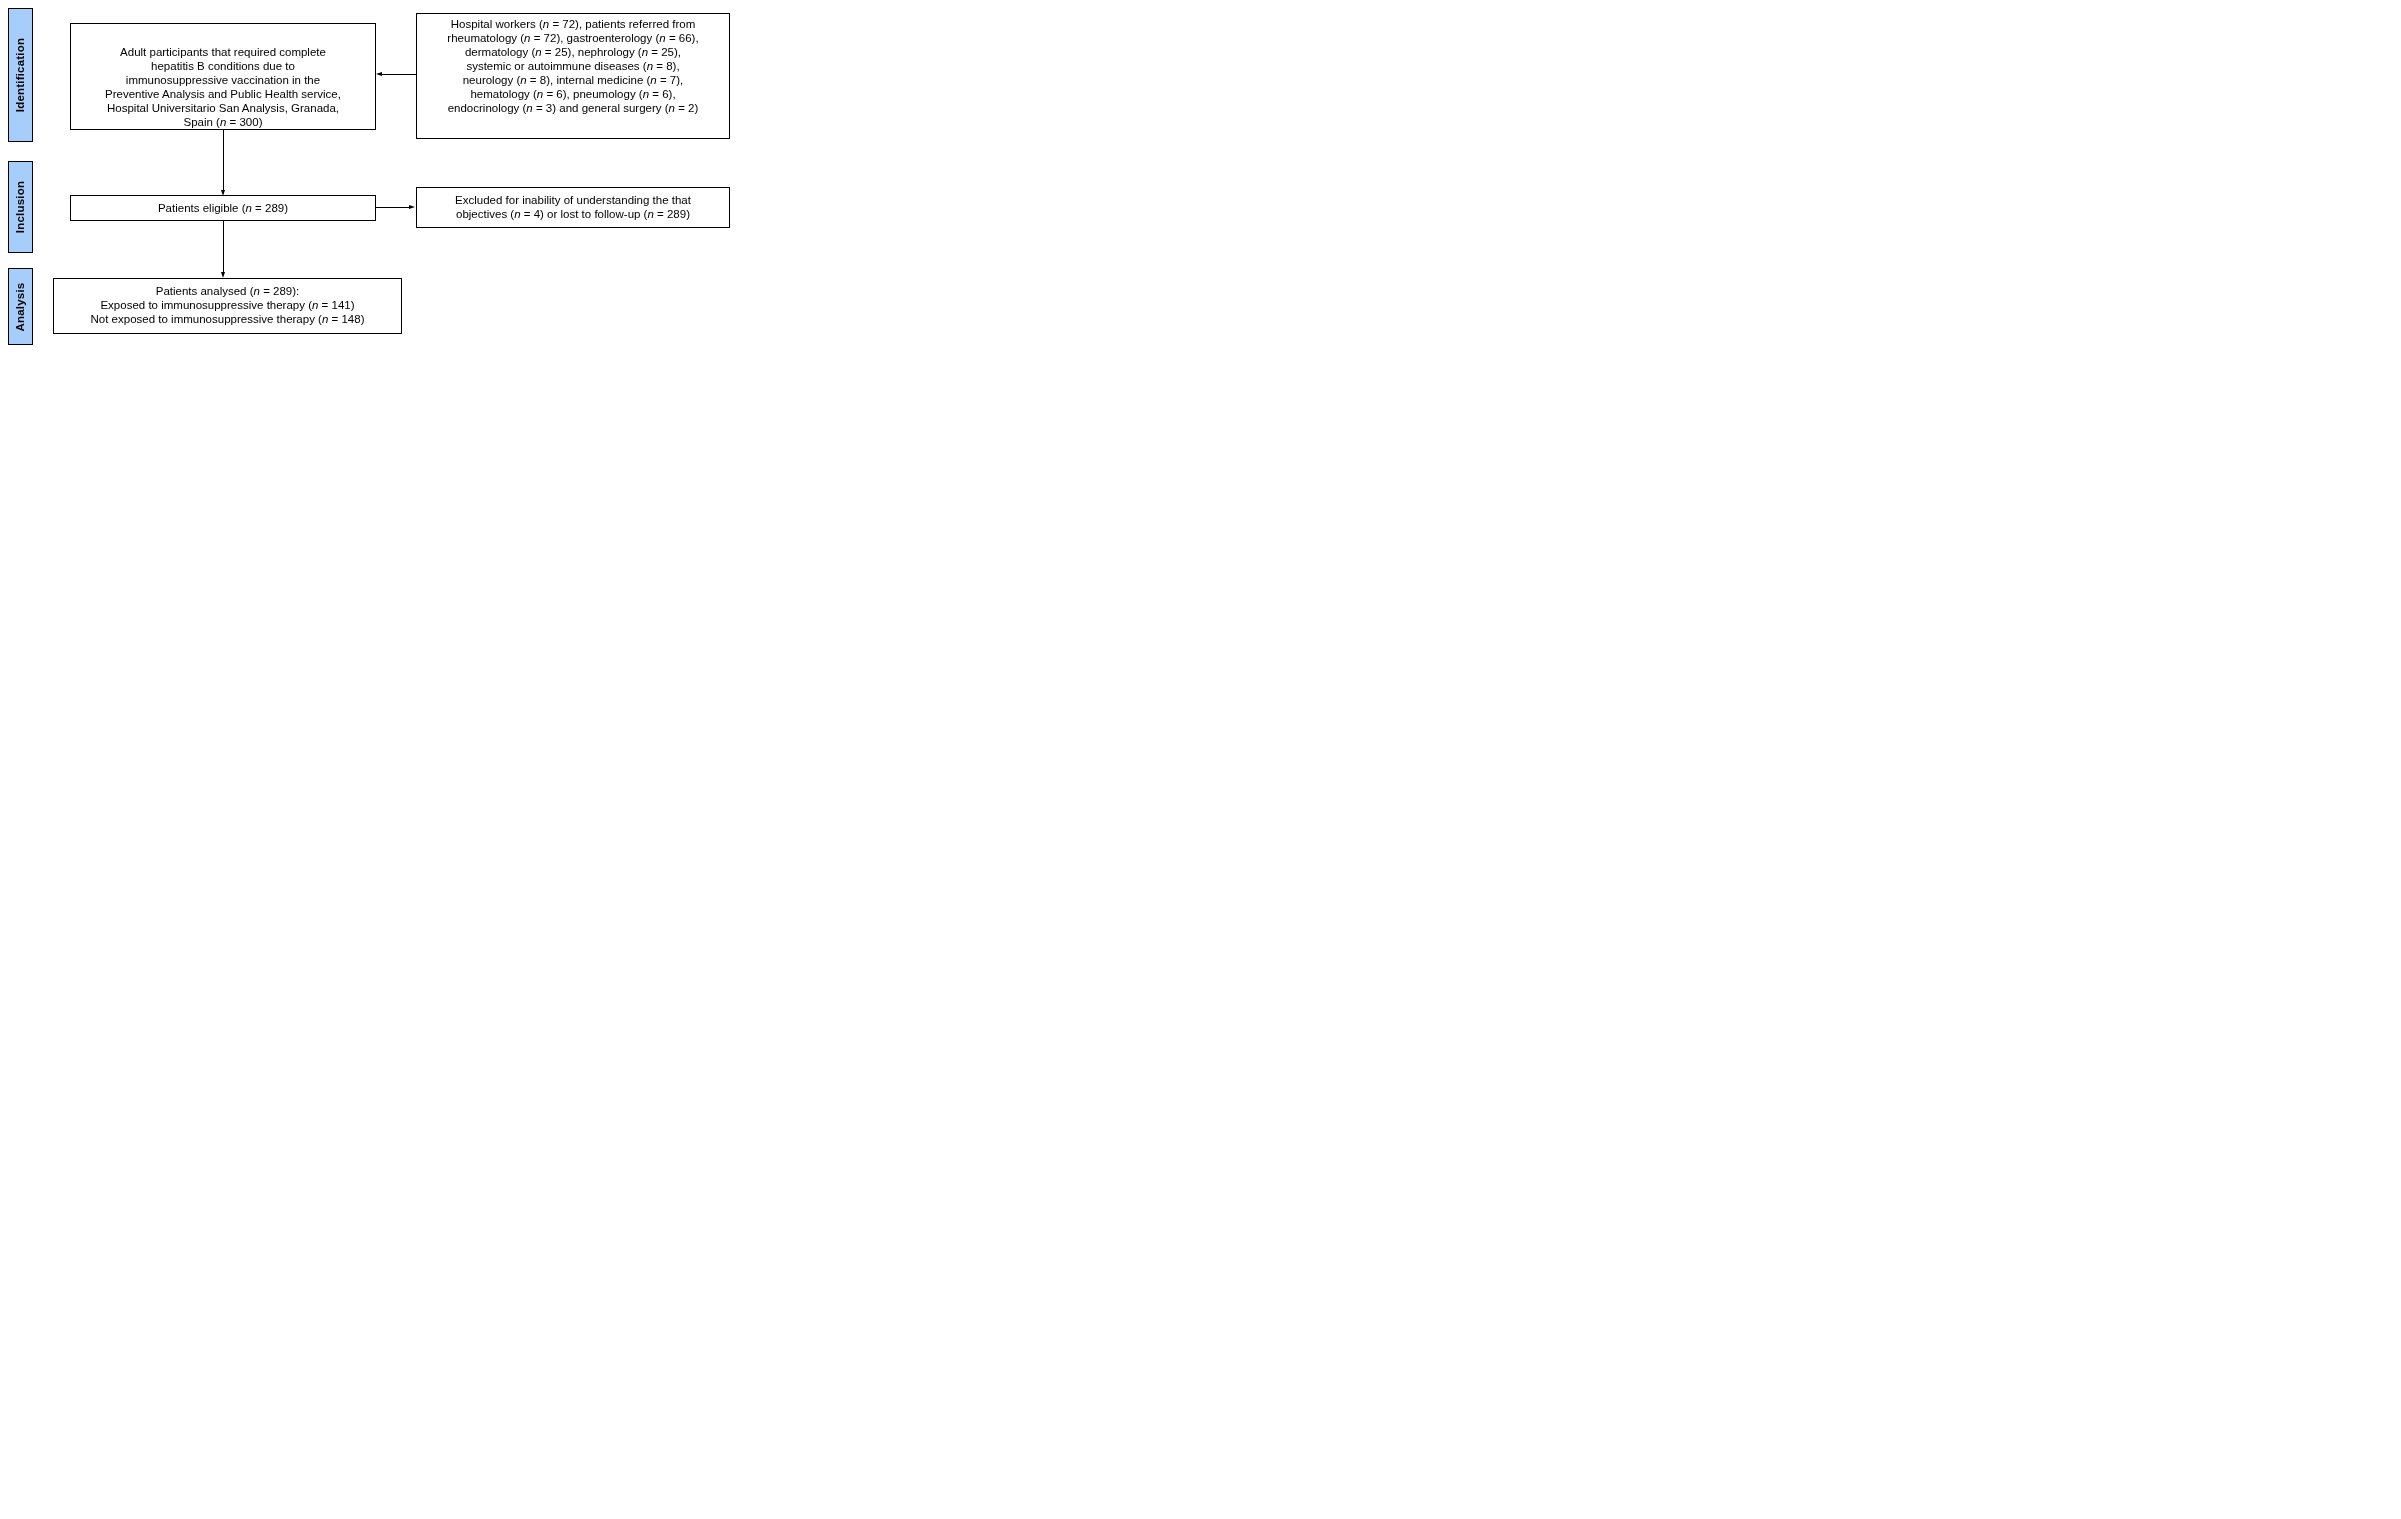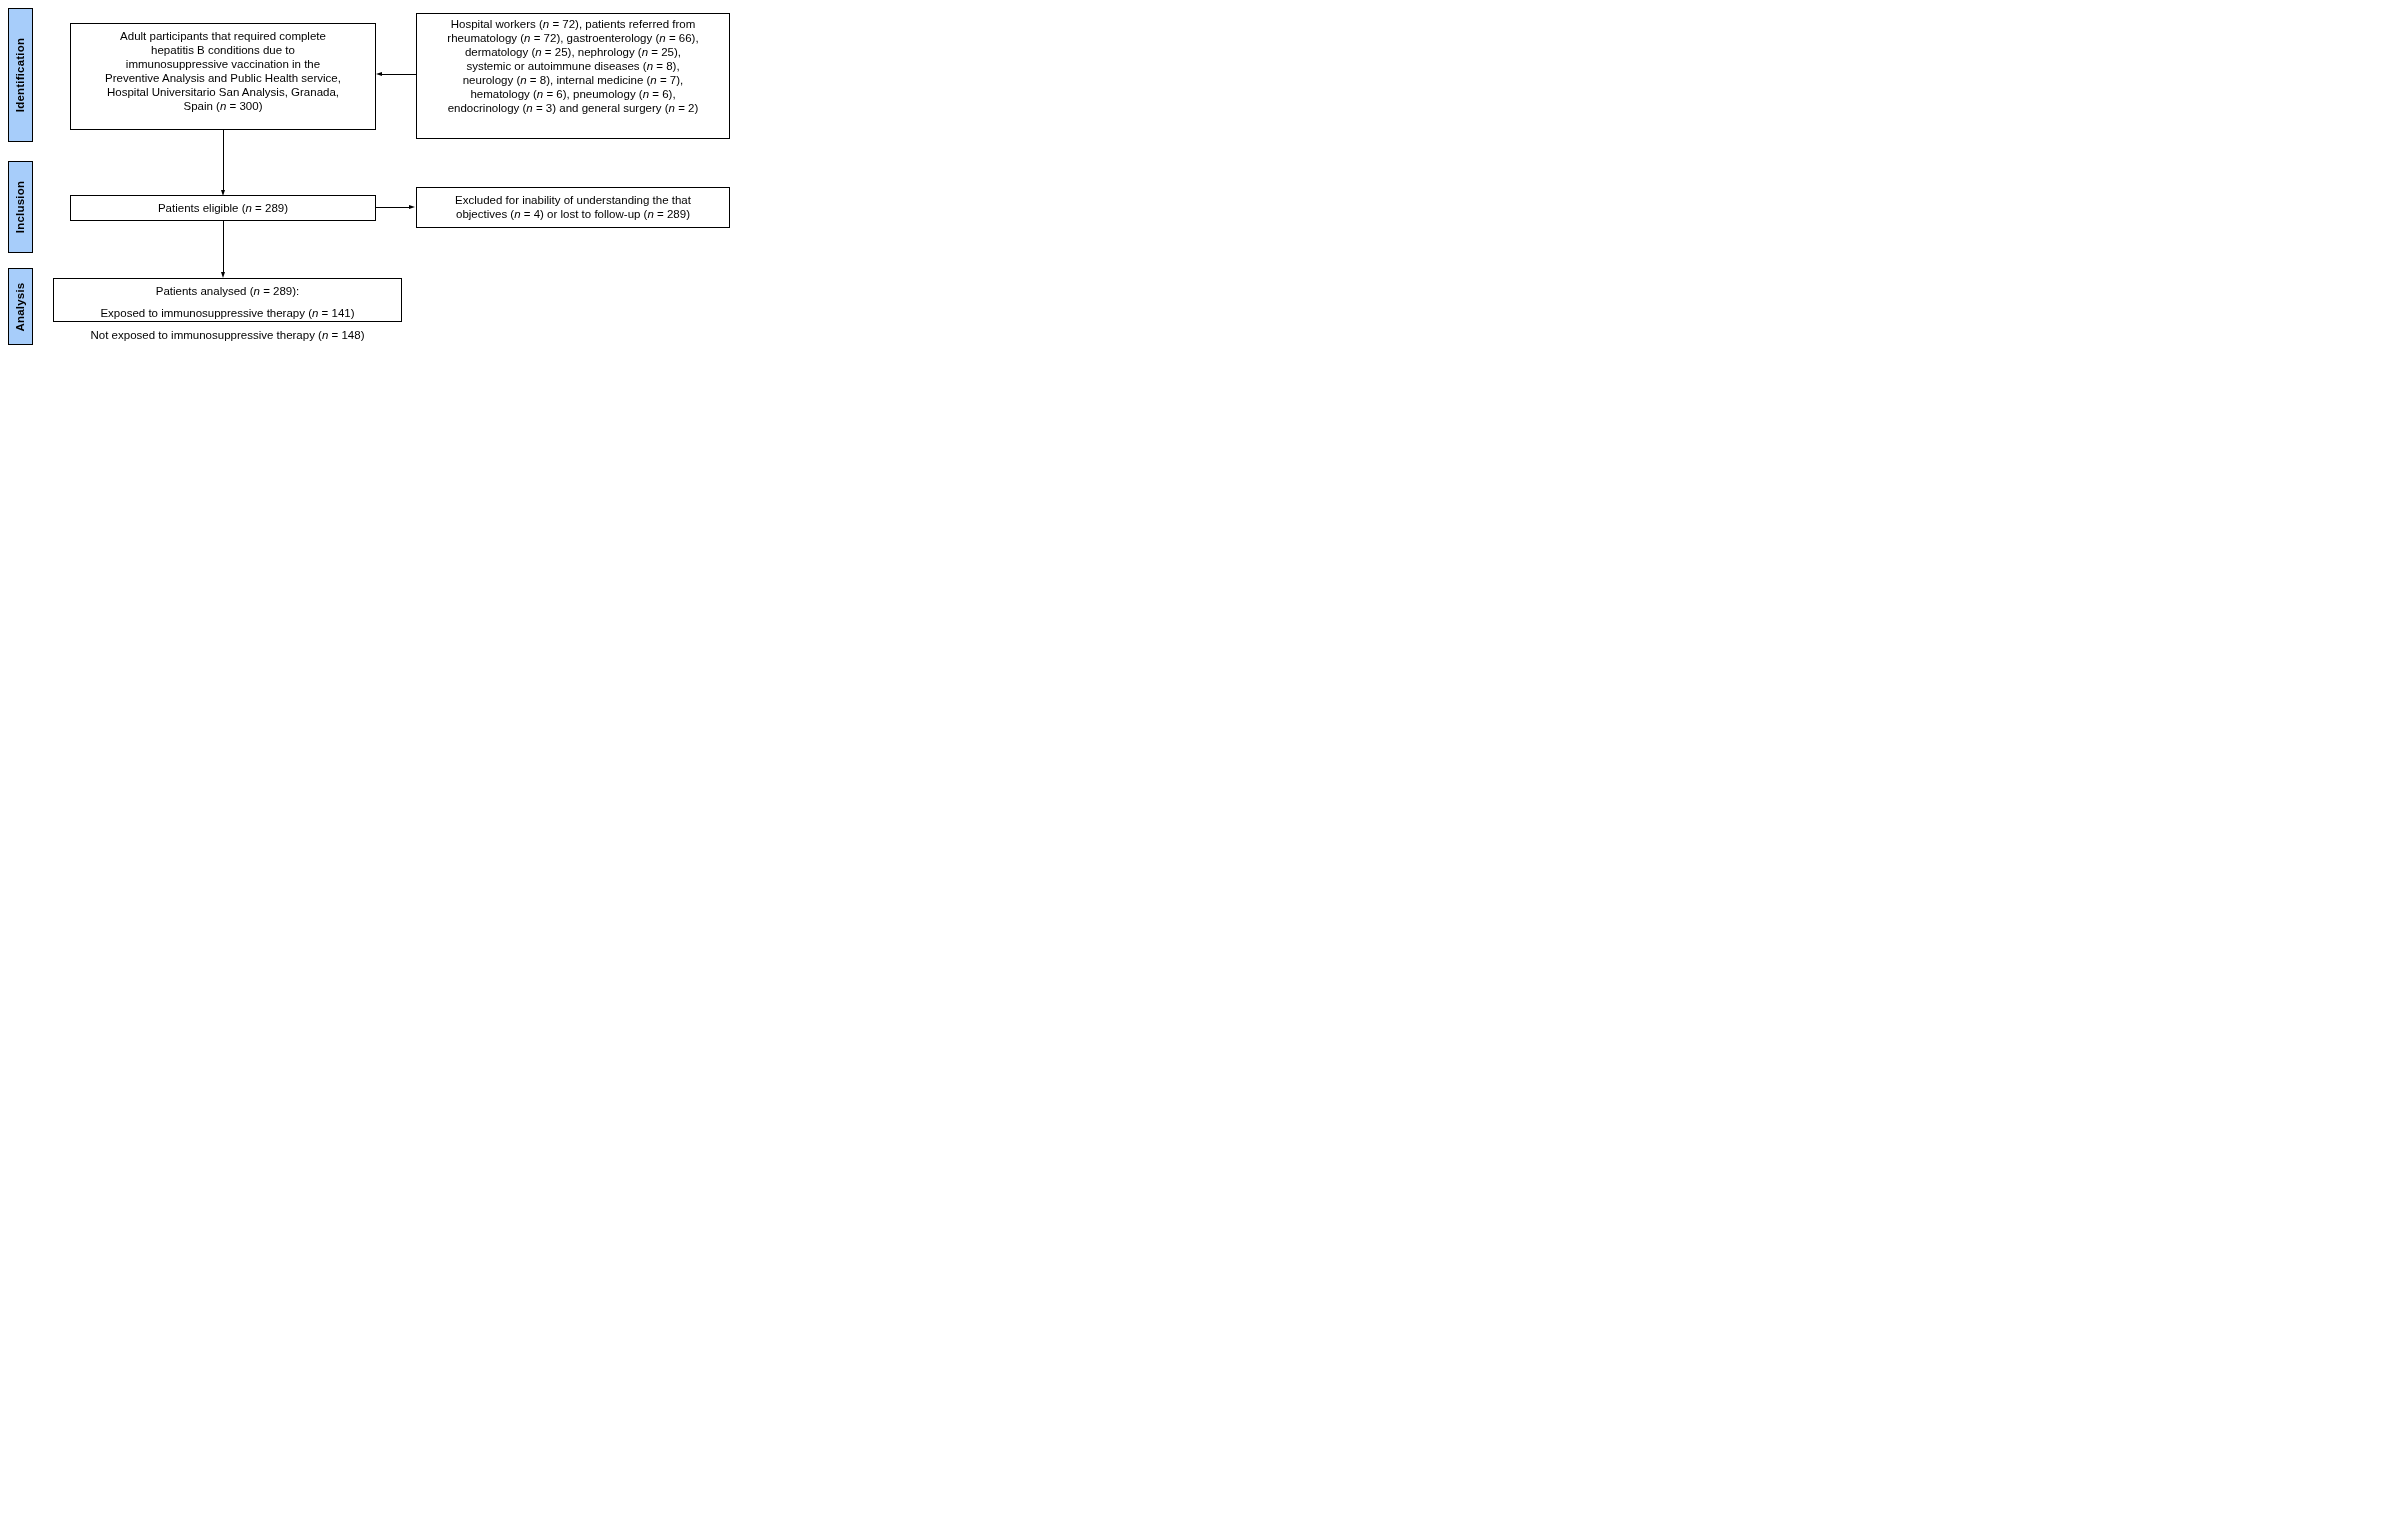--- a/index.html
+++ b/index.html
@@ -44,25 +44,25 @@
     position:absolute;
     background:var(--box-fill);
     border:1px solid var(--box-border);
     box-sizing:border-box;
     display:flex;flex-direction:column;align-items:center;
     text-align:center;
     font-size:11.5px;line-height:14px;
   }
   .fbox .tline{white-space:nowrap;}
   .fbox i{font-style:italic;}
-  .box-population{left:70px;top:22.6px;width:306px;height:107px;padding-top:5.3px;}
+  .box-population{left:70px;top:22.6px;width:306px;height:107px;padding-top:5.3px;justify-content:flex-end;}
   .box-sources{left:416px;top:12.5px;width:314px;height:126px;padding-top:3.8px;}
   .box-eligible{left:70px;top:195px;width:306px;height:26px;justify-content:center;}
   .box-excluded{left:416px;top:187px;width:314px;height:41px;padding-top:4.8px;}
-  .box-analysed{left:53px;top:278px;width:349px;height:44px;padding-top:4.8px;gap:8px;}
+  .box-analysed{left:53px;top:278px;width:349px;height:56px;padding-top:4.8px;}
 
   
   .aline{position:absolute;background:var(--arrow);}
   .ahead{position:absolute;width:0;height:0;}
   .ahead.left{border-top:2.9px solid transparent;border-bottom:2.9px solid transparent;border-right:6.2px solid var(--arrow);}
   .ahead.right{border-top:2.9px solid transparent;border-bottom:2.9px solid transparent;border-left:6.2px solid var(--arrow);}
   .ahead.down{border-left:2.9px solid transparent;border-right:2.9px solid transparent;border-top:6.2px solid var(--arrow);}
 
   .arrow1-line{left:381px;top:74px;width:35px;height:1.4px;}
   .arrow1-head{left:376px;top:72px;}

